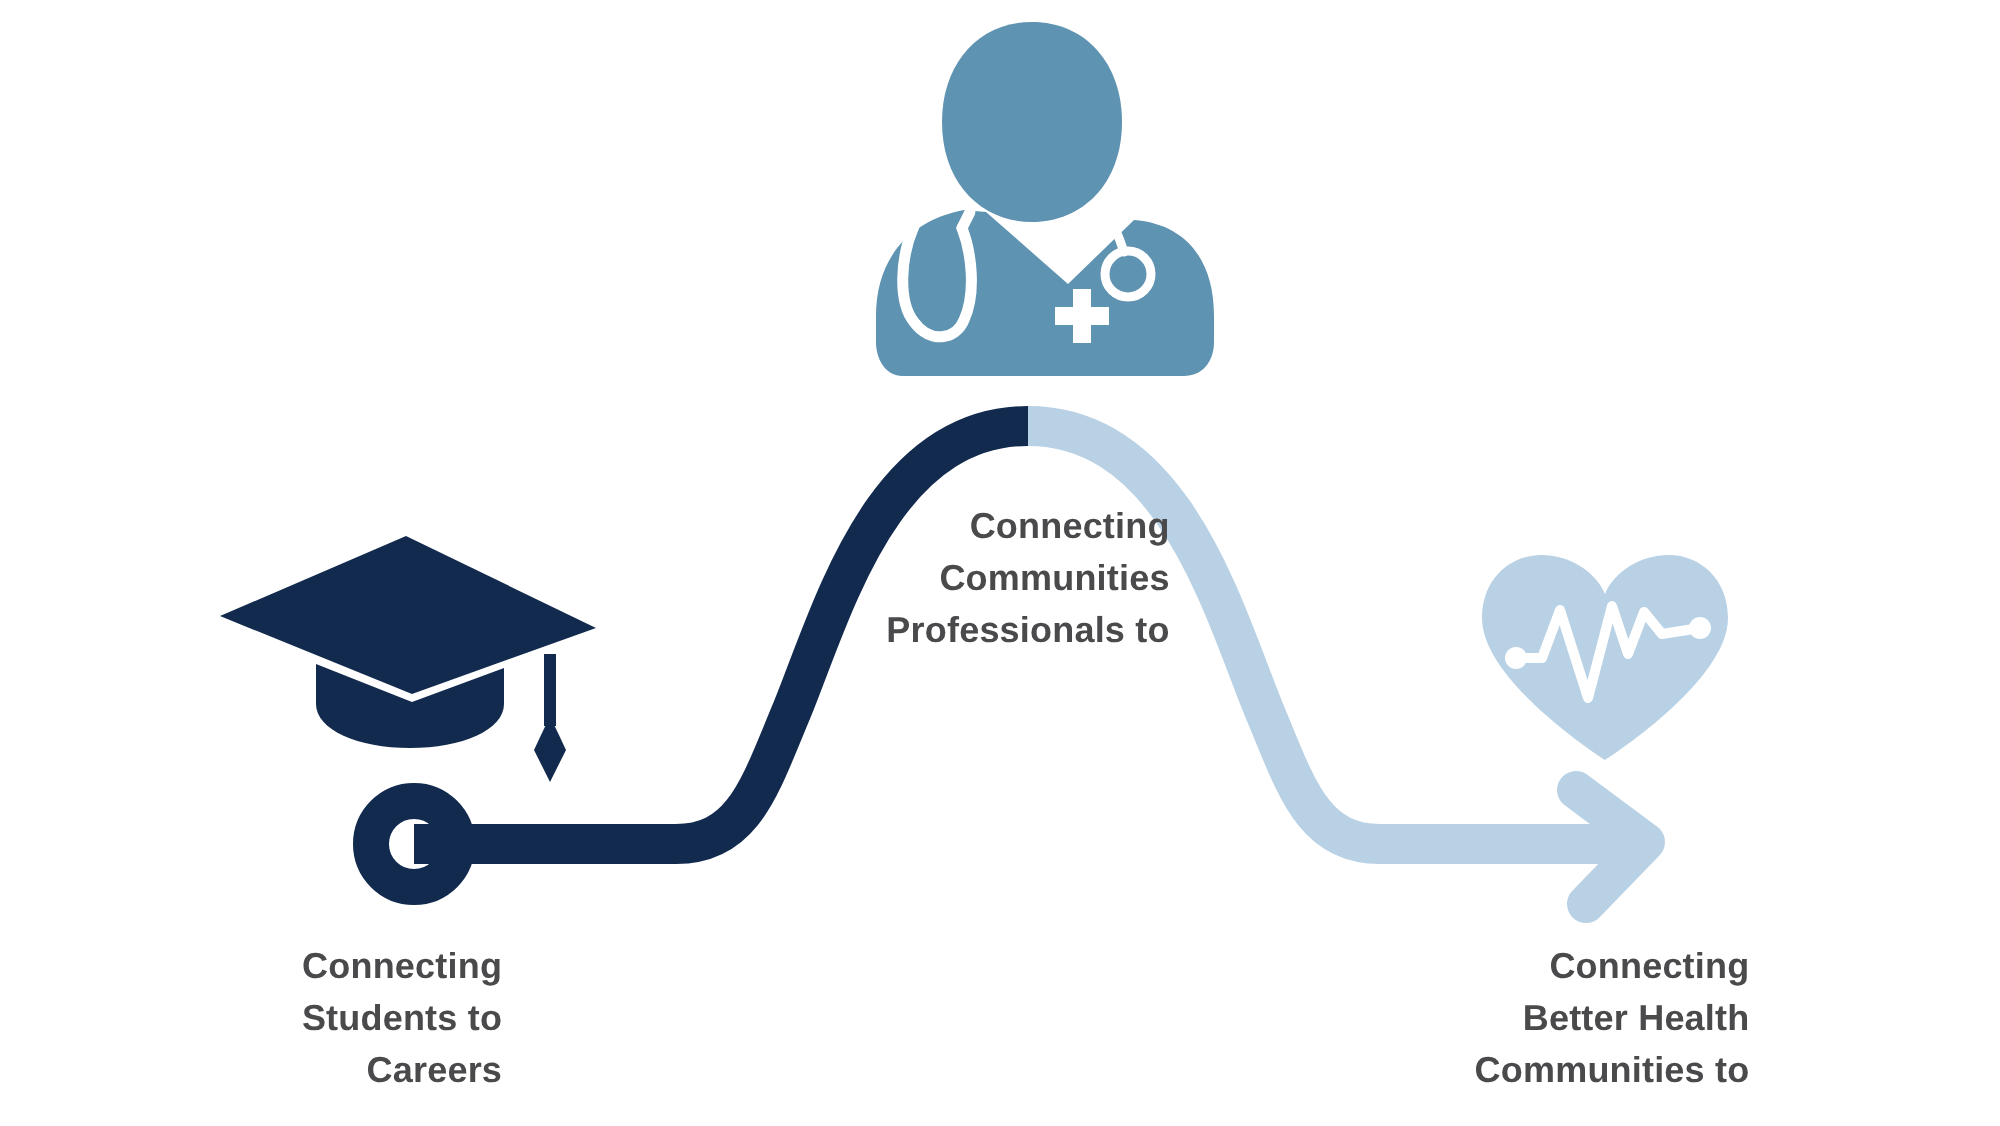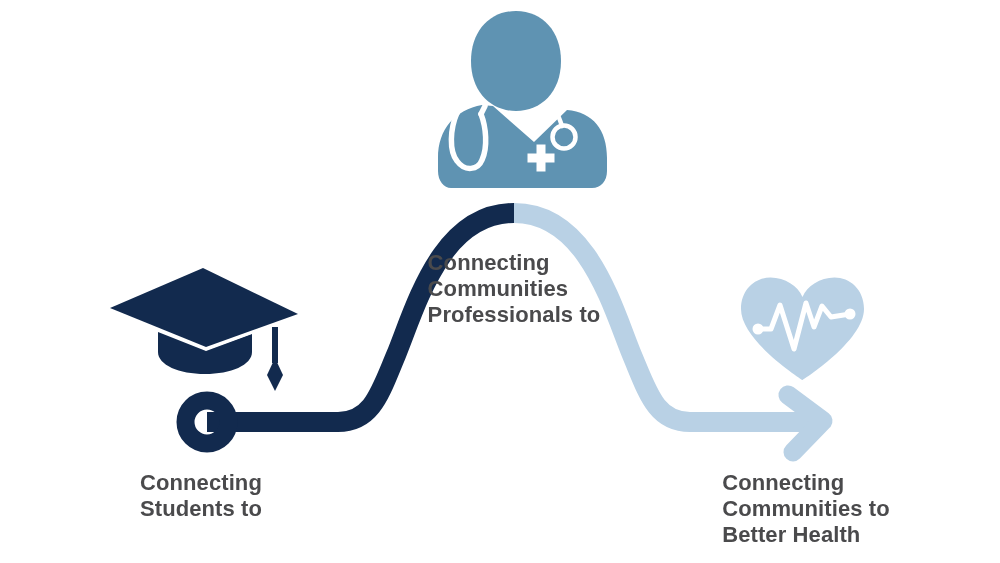--- a/index.html
+++ b/index.html
@@ -13,23 +13,23 @@
   body{
     width:1000px;height:563px;
     background:var(--bg);
     font-family:"Liberation Sans", sans-serif;
     position:relative;overflow:hidden;
   }
   .stage-canvas{position:absolute;left:0;top:0;}
   .label{
     position:absolute;
     transform:translateX(-50%);
-    text-align:left;
+    text-align:right;
     color:var(--text-gray);
-    font-size:22px;
+    font-size:18px;
     font-weight:700;
     line-height:26px;
     white-space:nowrap;
     letter-spacing:0.1px;
   }
   .label-students{left:201px;top:470px;}
   .label-professionals{left:514px;top:250px;}
   .label-communities{left:806px;top:470px;}
 
   
@@ -79,25 +79,26 @@
       <path class="stroke-white" stroke-width="5" stroke-linecap="round" stroke-linejoin="round" d="M758,329 L771,329 L780,305 L794,349 L806,303 L814,327 L822,306 L831,317 L850,314"></path>
       <circle class="fill-white" cx="758" cy="329" r="5.5"></circle>
       <circle class="fill-white" cx="850" cy="314" r="5.5"></circle>
     </g>
   </g>
 </svg>
 
 <div class="label label-students">
   <div>Connecting</div>
   <div>Students to</div>
+  <div>Careers</div>
 </div>
 
 <div class="label label-professionals">
   <div>Connecting</div>
   <div>Communities</div>
   <div>Professionals to</div>
 </div>
 
 <div class="label label-communities">
   <div>Connecting</div>
+  <div>Better Health</div>
   <div>Communities to</div>
-  <div>Better Health</div>
 </div>
 
 </body></html>

